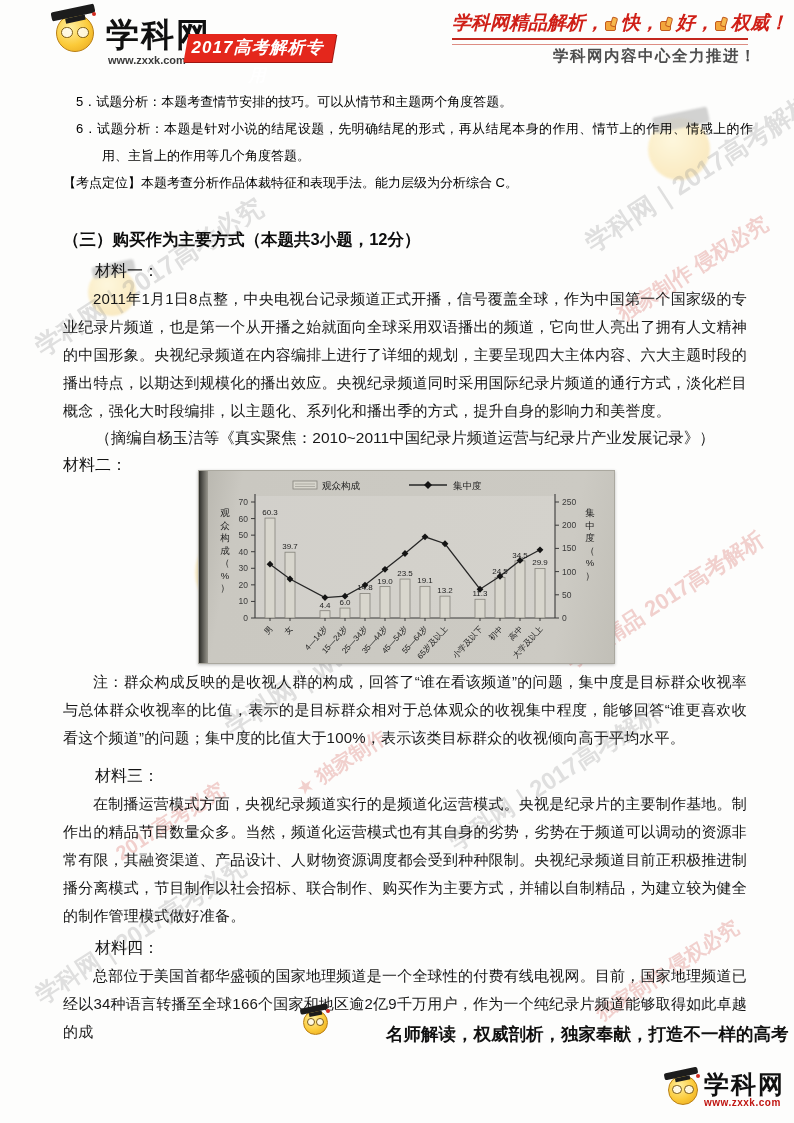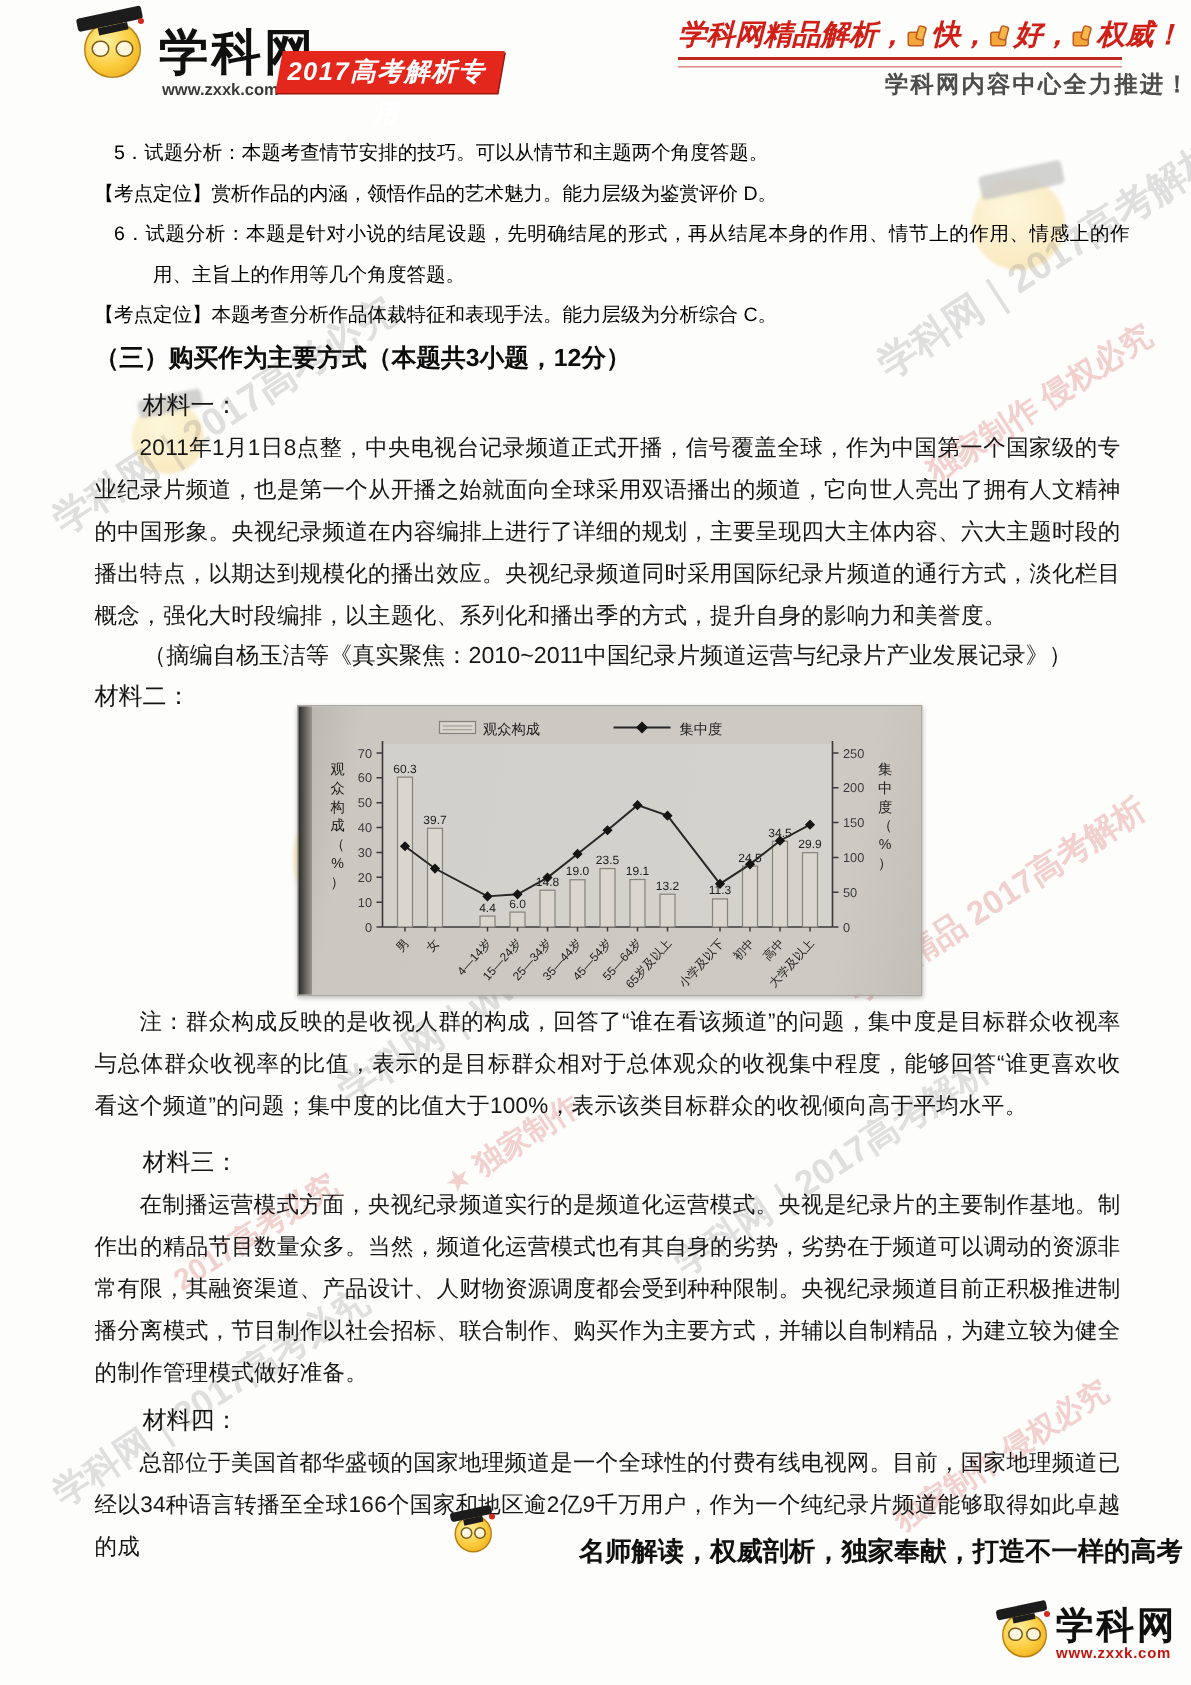--- a/index.html
+++ b/index.html
@@ -22,21 +22,21 @@
   .logo-url{font-weight:bold;color:#3a3a3a;}
   .badge{position:absolute;left:186px;top:34px;width:148px;height:28px;background:#e4271c;
          transform:skewX(-10deg);box-shadow:1px 1px 0 #9e1510;}
   .badge span{display:block;transform:skewX(10deg);color:#fff;font-weight:bold;font-style:italic;
          font-size:17px;line-height:28px;text-align:center;letter-spacing:1px;}
   .slogan{position:absolute;left:452px;top:10px;width:296px;color:#cf1f17;font-weight:bold;
           font-style:italic;font-size:19px;white-space:nowrap;}
   .slogan-underline{position:absolute;left:452px;top:38px;width:296px;height:4px;
           border-top:2px solid #c3261d;border-bottom:1px solid #dd8d83;}
   .sub-slogan{position:absolute;left:553px;top:46px;width:200px;color:#4d4d4d;font-weight:bold;
-          font-size:15.5px;letter-spacing:1.5px;white-space:nowrap;margin-left:37px;}
+          font-size:15.5px;letter-spacing:1.5px;white-space:nowrap;}
   .thumb{display:inline-block;width:15px;height:14px;position:relative;margin:0 1px;vertical-align:-2px;}
   .thumb::before{content:"";position:absolute;left:0;bottom:0;width:9px;height:8px;background:#f3a63b;
           border:1px solid #c25a1e;border-radius:2px;}
   .thumb::after{content:"";position:absolute;left:6px;top:0;width:4px;height:8px;background:#f6b84d;
           border:1px solid #c25a1e;border-radius:2px;transform:rotate(16deg);}
 
   
   .mascot{position:relative;display:inline-block;}
   .m-face{display:block;border-radius:50%;
           background:radial-gradient(circle at 38% 35%,#fff0a0 0%,#fbca39 55%,#e6a219 100%);
@@ -120,21 +120,20 @@
 
   <div class="slogan">
     <span>学科网精品解析，</span><span class="thumb"></span><span>快，</span><span class="thumb"></span><span>好，</span><span class="thumb"></span><span>权威！</span>
   </div>
   <div class="slogan-underline"></div>
   <div class="sub-slogan">学科网内容中心全力推进！</div>
 </div>
 
 <div id="analysis-block">
   <p class="red-line numbered">5．试题分析：本题考查情节安排的技巧。可以从情节和主题两个角度答题。</p>
-  <p class="red-line">【考点定位】赏析作品的内涵，领悟作品的艺术魅力。能力层级为鉴赏评价 D。</p>
   <p class="red-line numbered">6．试题分析：本题是针对小说的结尾设题，先明确结尾的形式，再从结尾本身的作用、情节上的作用、情感上的作用、主旨上的作用等几个角度答题。</p>
   <p class="red-line">【考点定位】本题考查分析作品体裁特征和表现手法。能力层级为分析综合 C。</p>
 </div>
 
 <div id="section-block">
   <p class="sec-title">（三）购买作为主要方式（本题共3小题，12分）</p>
   <div class="spacer6"></div>
   <p class="mat-label">材料一：</p>
   <p class="para">2011年1月1日8点整，中央电视台记录频道正式开播，信号覆盖全球，作为中国第一个国家级的专业纪录片频道，也是第一个从开播之始就面向全球采用双语播出的频道，它向世人亮出了拥有人文精神的中国形象。央视纪录频道在内容编排上进行了详细的规划，主要呈现四大主体内容、六大主题时段的播出特点，以期达到规模化的播出效应。央视纪录频道同时采用国际纪录片频道的通行方式，淡化栏目概念，强化大时段编排，以主题化、系列化和播出季的方式，提升自身的影响力和美誉度。</p>
   <p class="source center">（摘编自杨玉洁等《真实聚焦：2010~2011中国纪录片频道运营与纪录片产业发展记录》）</p>

